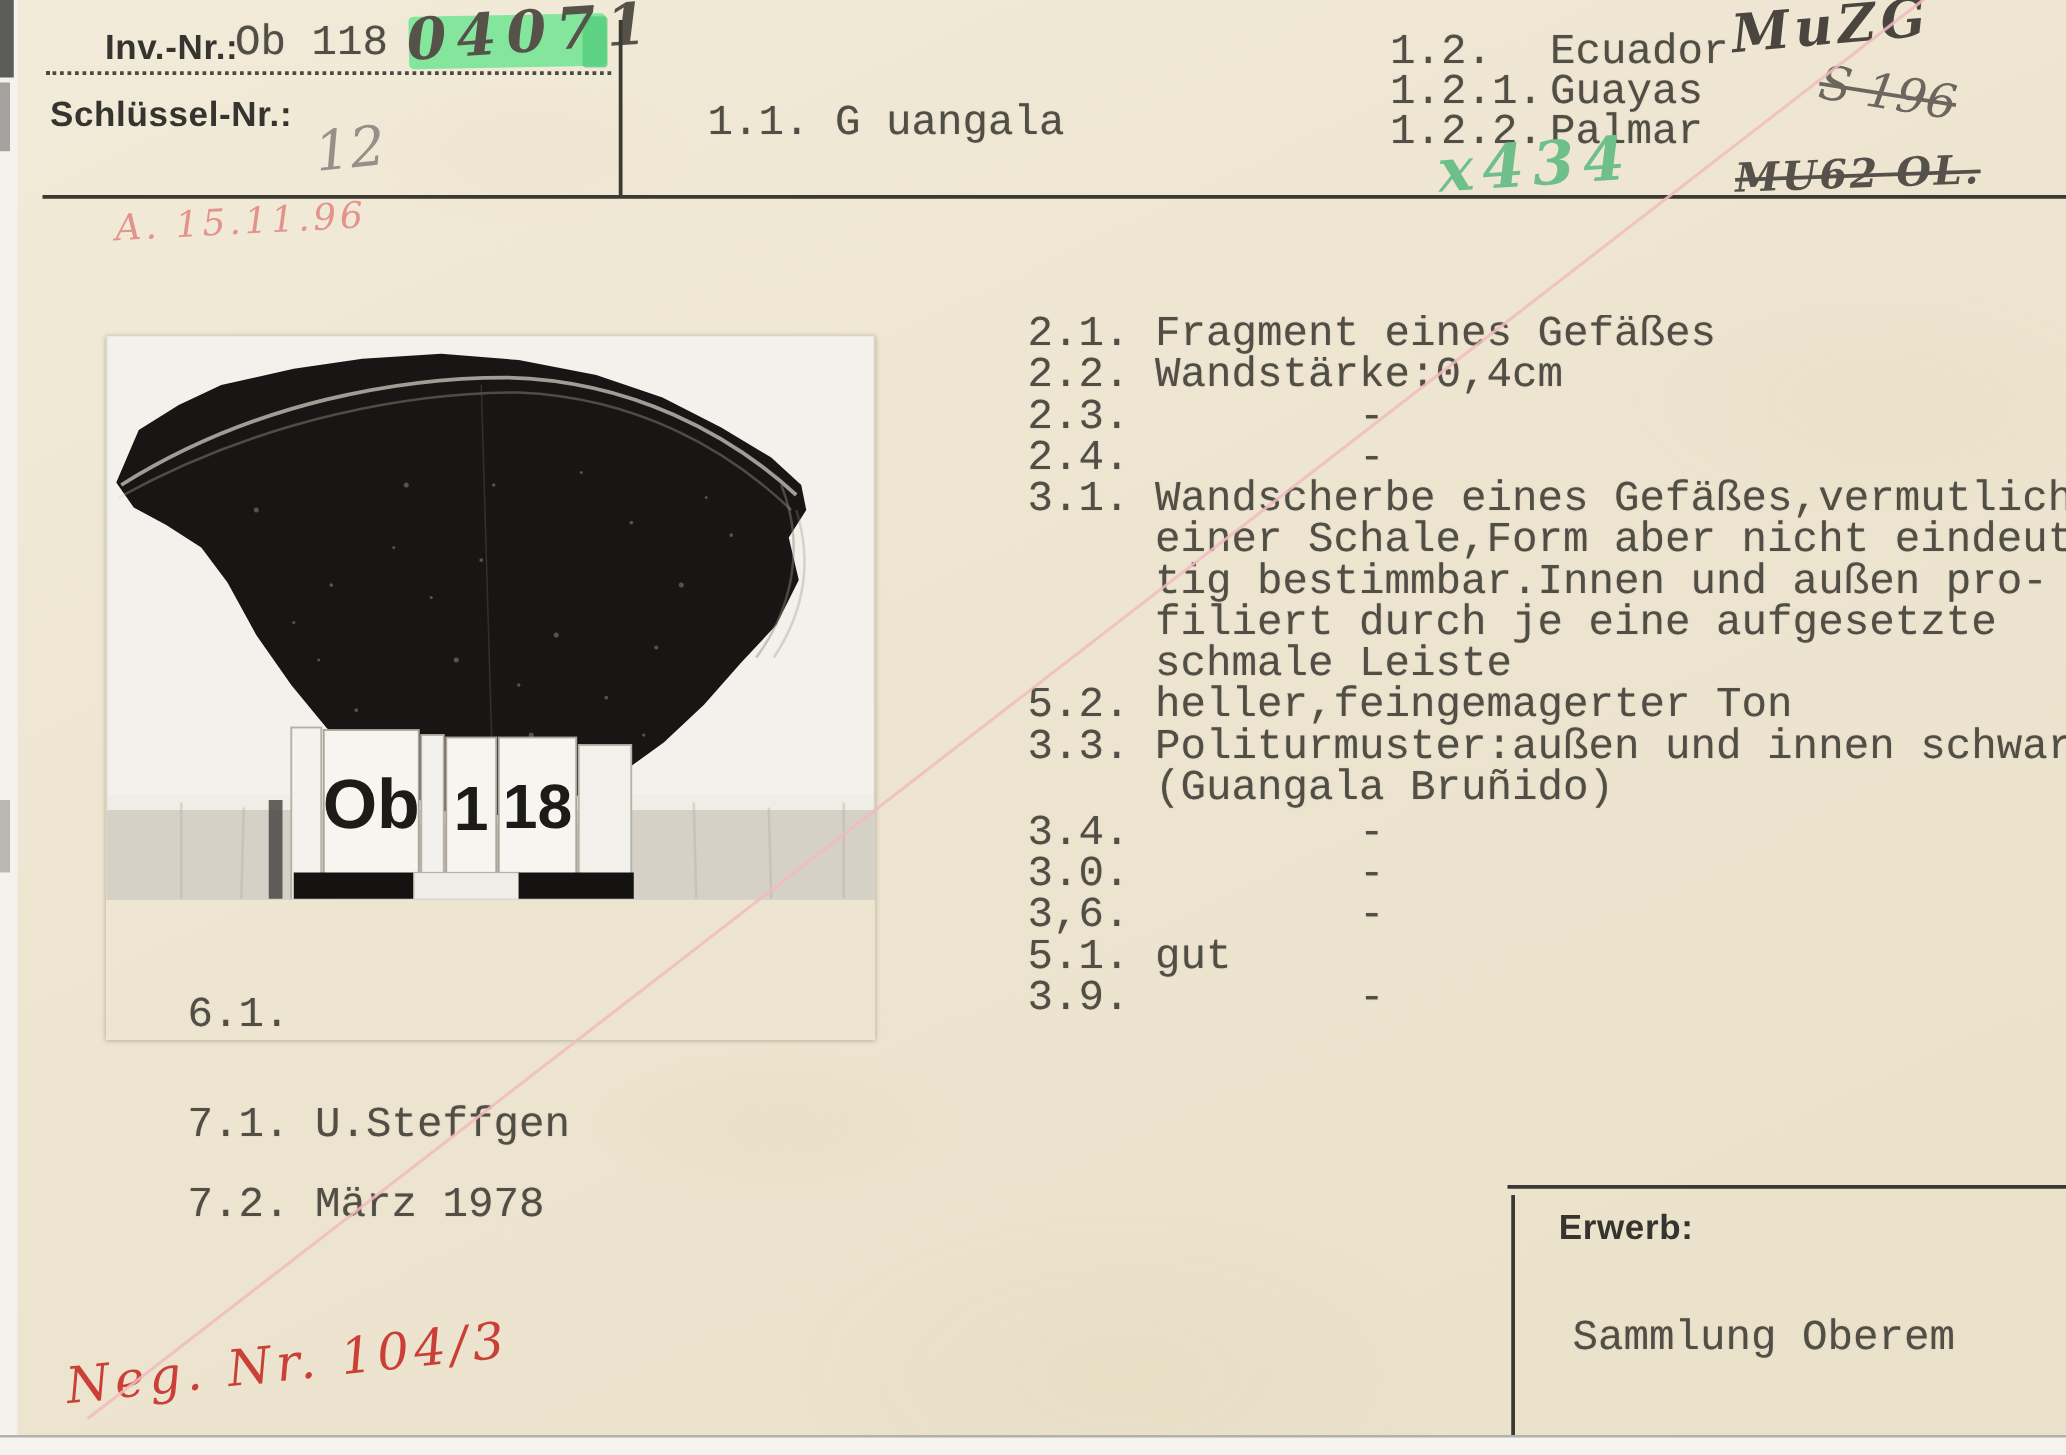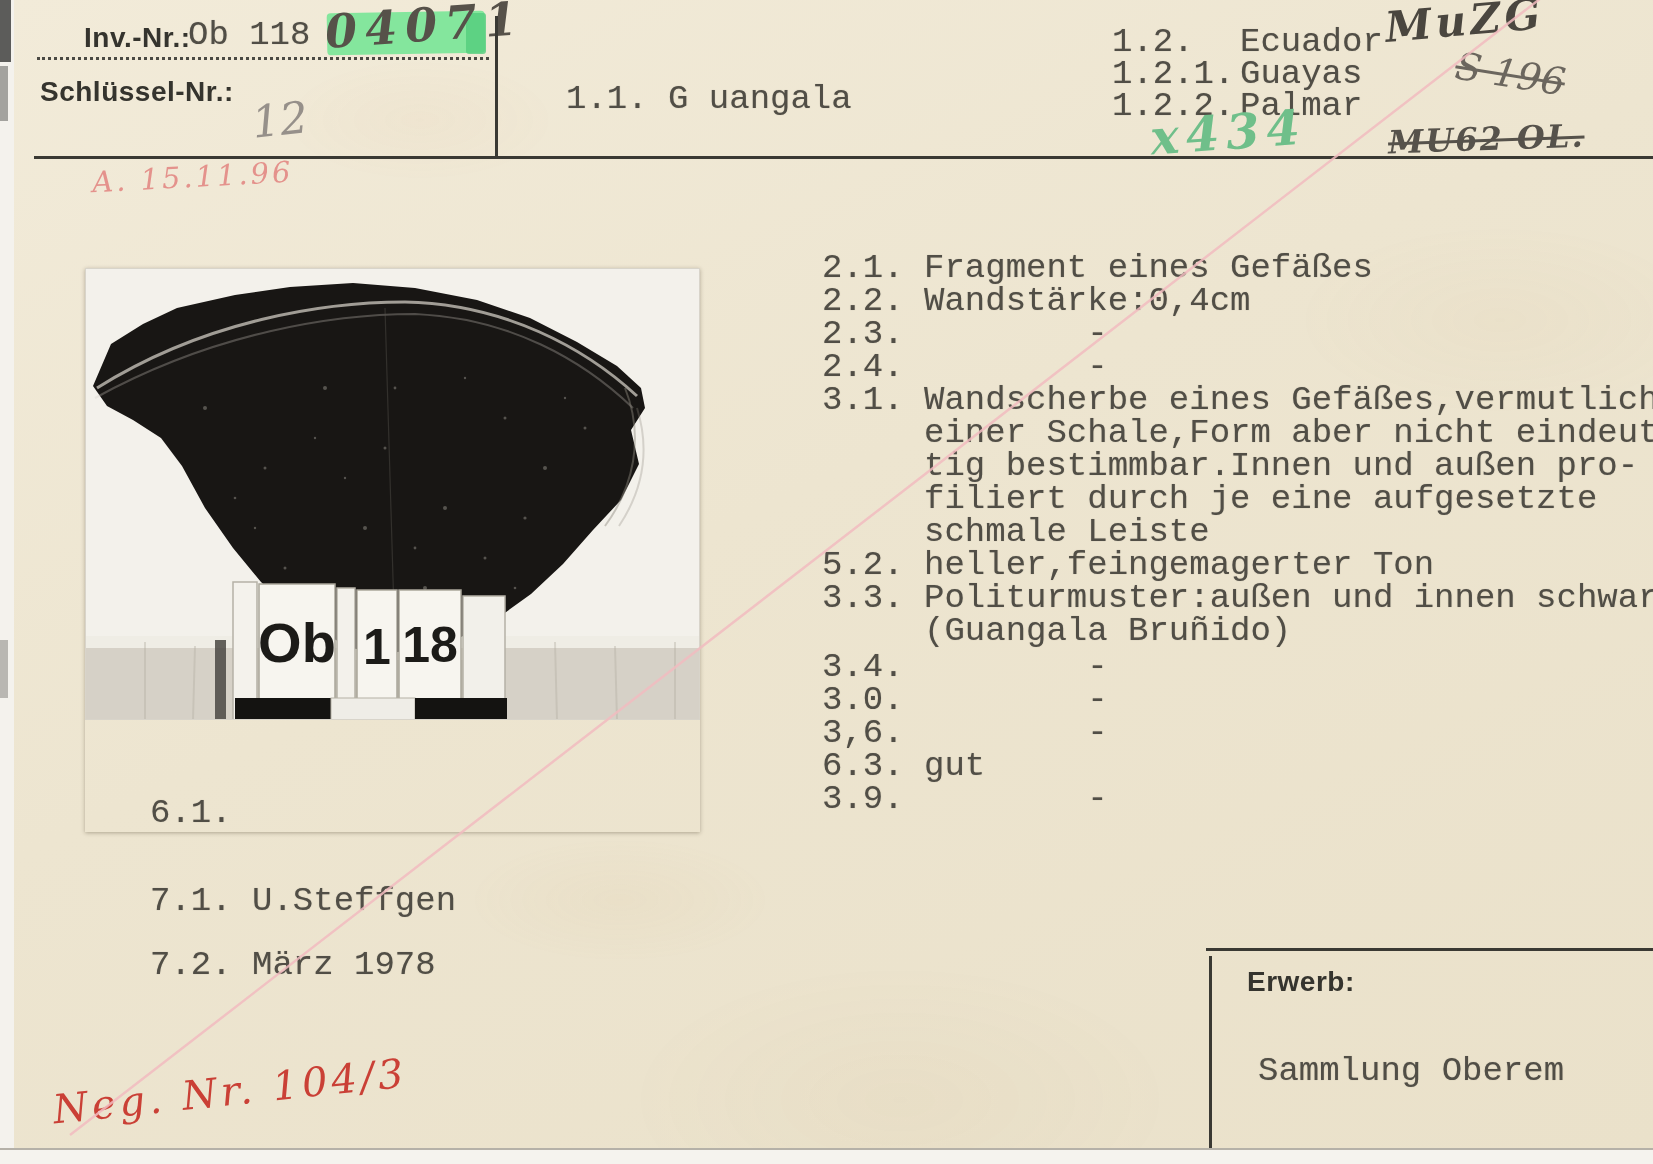--- a/index.html
+++ b/index.html
@@ -149,21 +149,21 @@
     <div class="type descrow">     einer Schale,Form aber nicht eindeut</div>
     <div class="type descrow">     tig bestimmbar.Innen und außen pro-</div>
     <div class="type descrow">     filiert durch je eine aufgesetzte</div>
     <div class="type descrow">     schmale Leiste</div>
     <div class="type descrow">5.2. heller,feingemagerter Ton</div>
     <div class="type descrow">3.3. Politurmuster:außen und innen schwarz</div>
     <div class="type descrow">     (Guangala Bruñido)</div>
     <div class="type descrow" style="margin-top:3px;">3.4.         -</div>
     <div class="type descrow">3.0.         -</div>
     <div class="type descrow">3,6.         -</div>
-    <div class="type descrow">6.3. gut</div>
+    <div class="type descrow">5.1. gut</div>
     <div class="type descrow">3.9.         -</div>
   </div>
 
   <div class="abs type" style="left:150px;top:794px;">6.1.</div>
   <div class="abs type" style="left:150px;top:882px;">7.1. U.Steffgen</div>
   <div class="abs type" style="left:150px;top:946px;">7.2. März 1978</div>
 
   <div class="abs rule" style="left:1206px;top:948px;width:447px;height:3px;"></div>
   <div class="abs rule" style="left:1209px;top:956px;width:3px;height:192px;"></div>
   <div class="abs print" style="left:1247px;top:966px;">Erwerb:</div>

